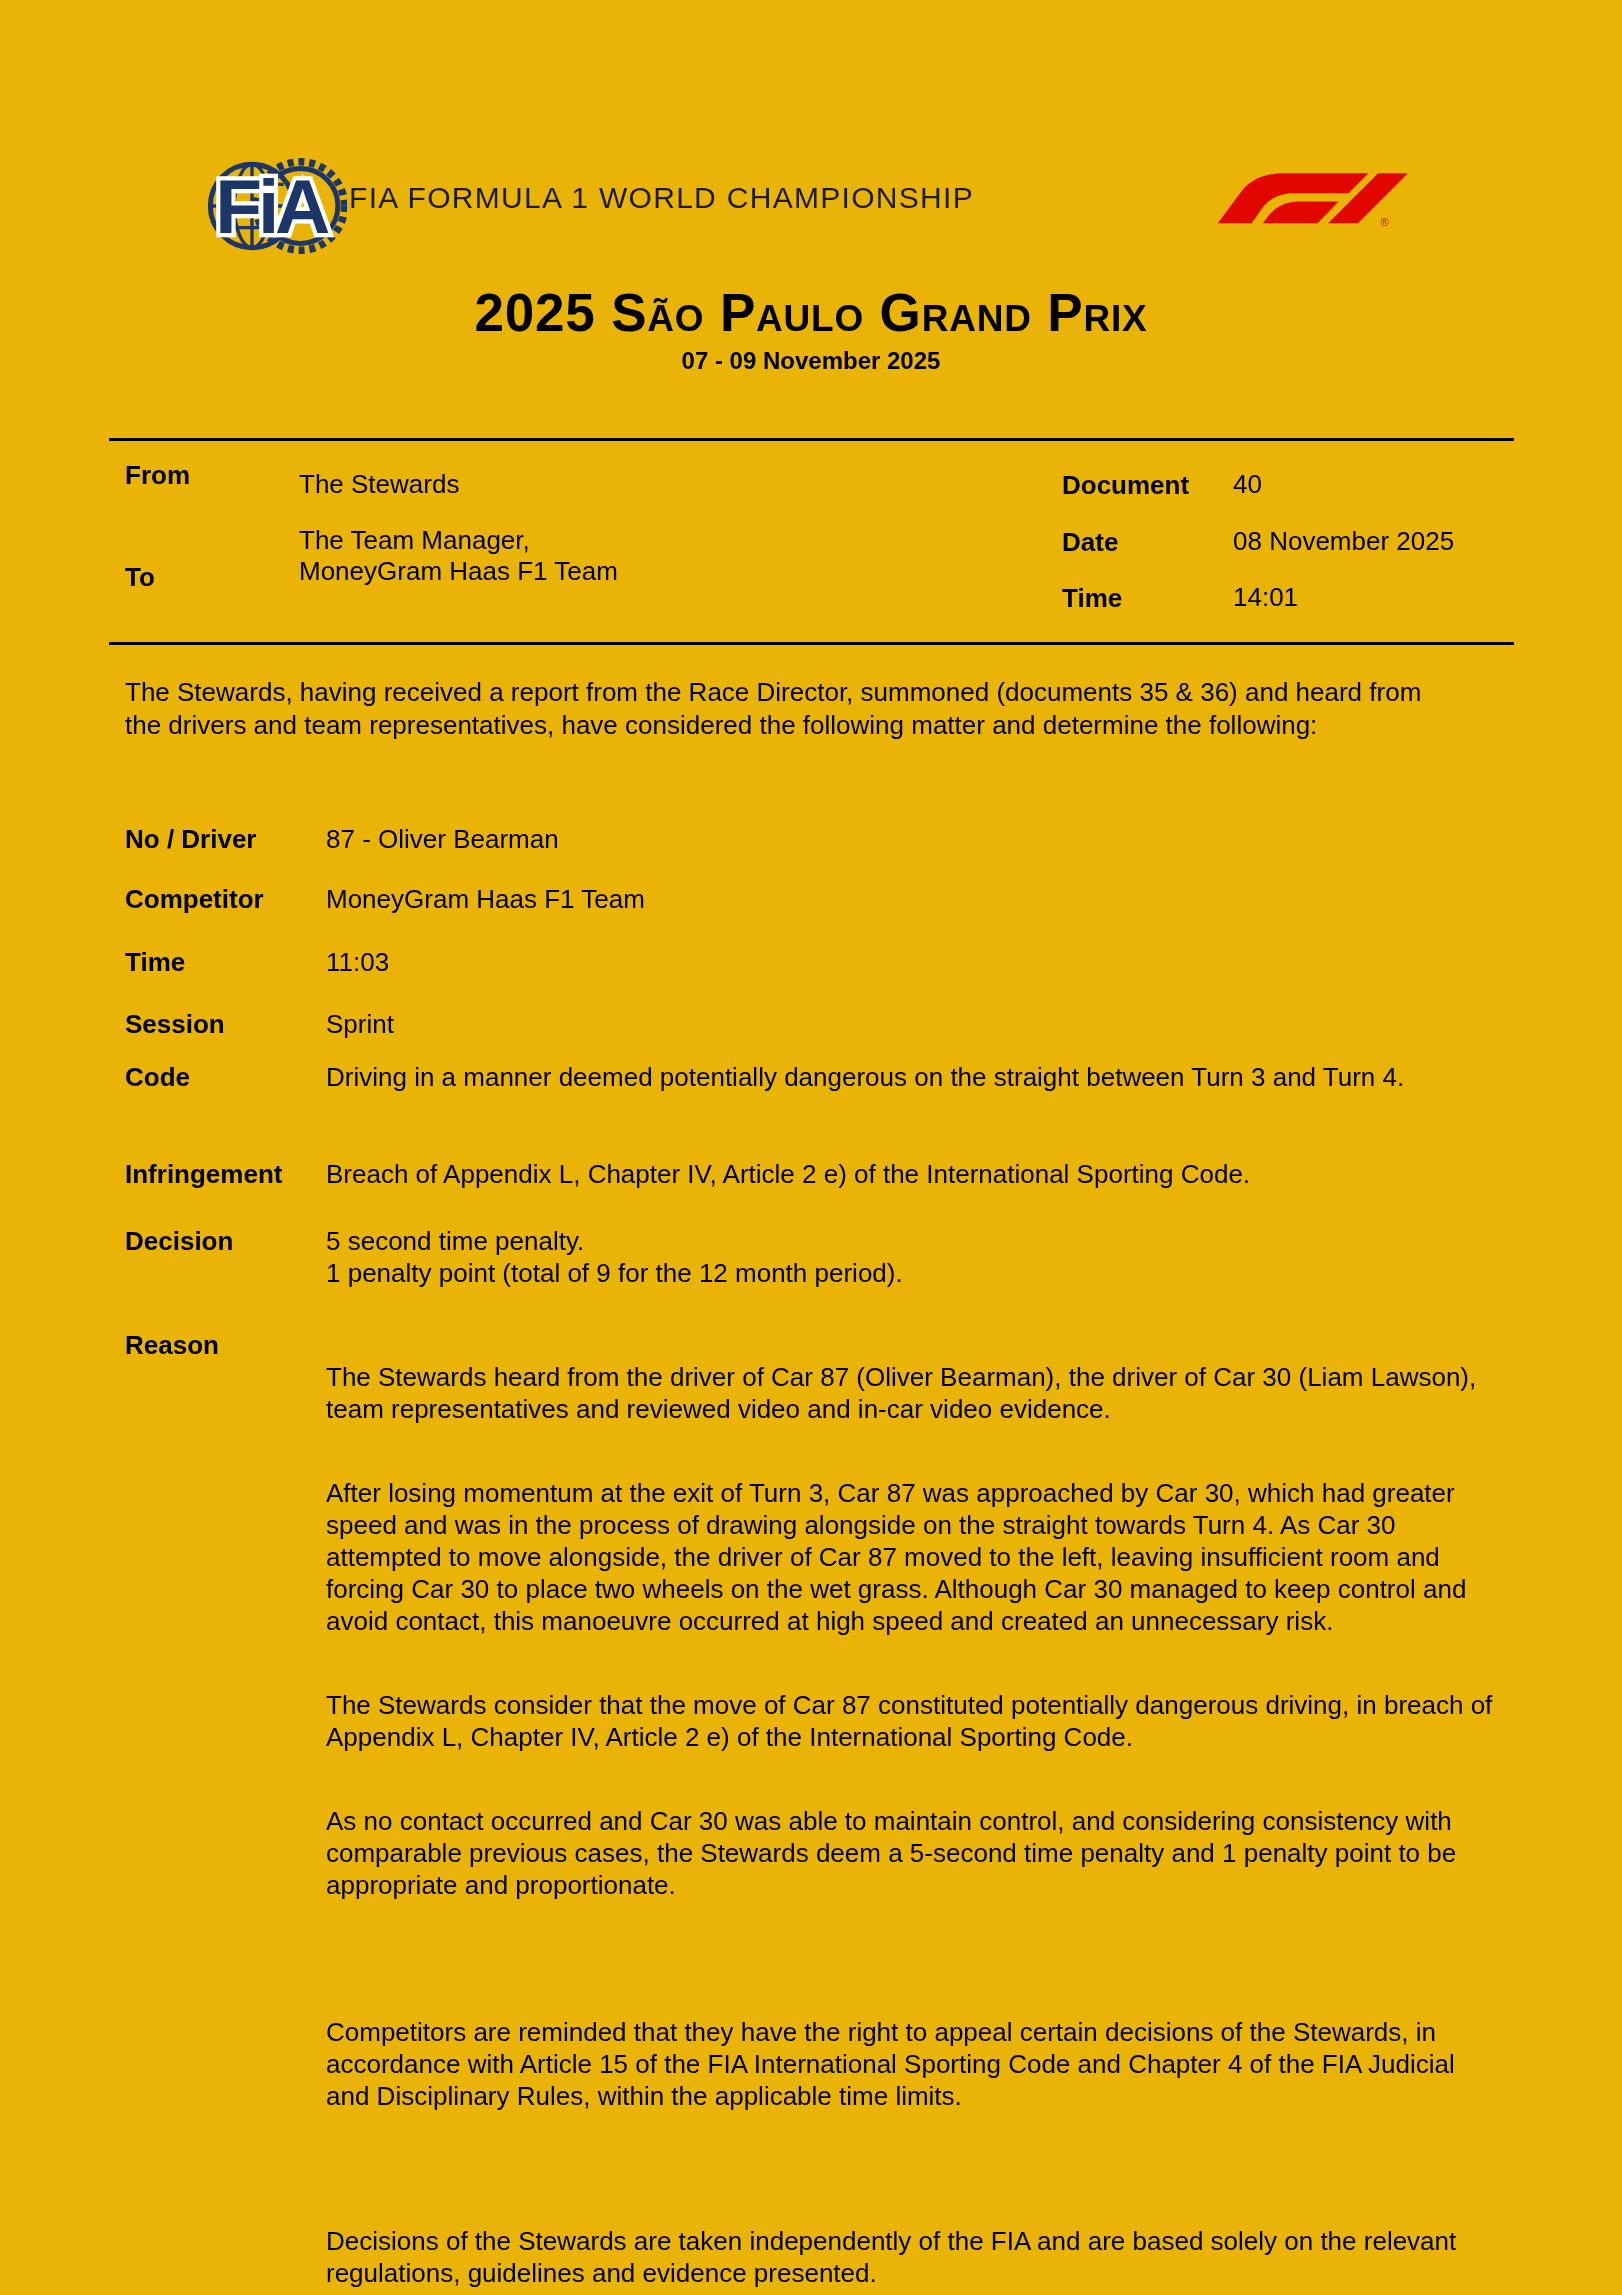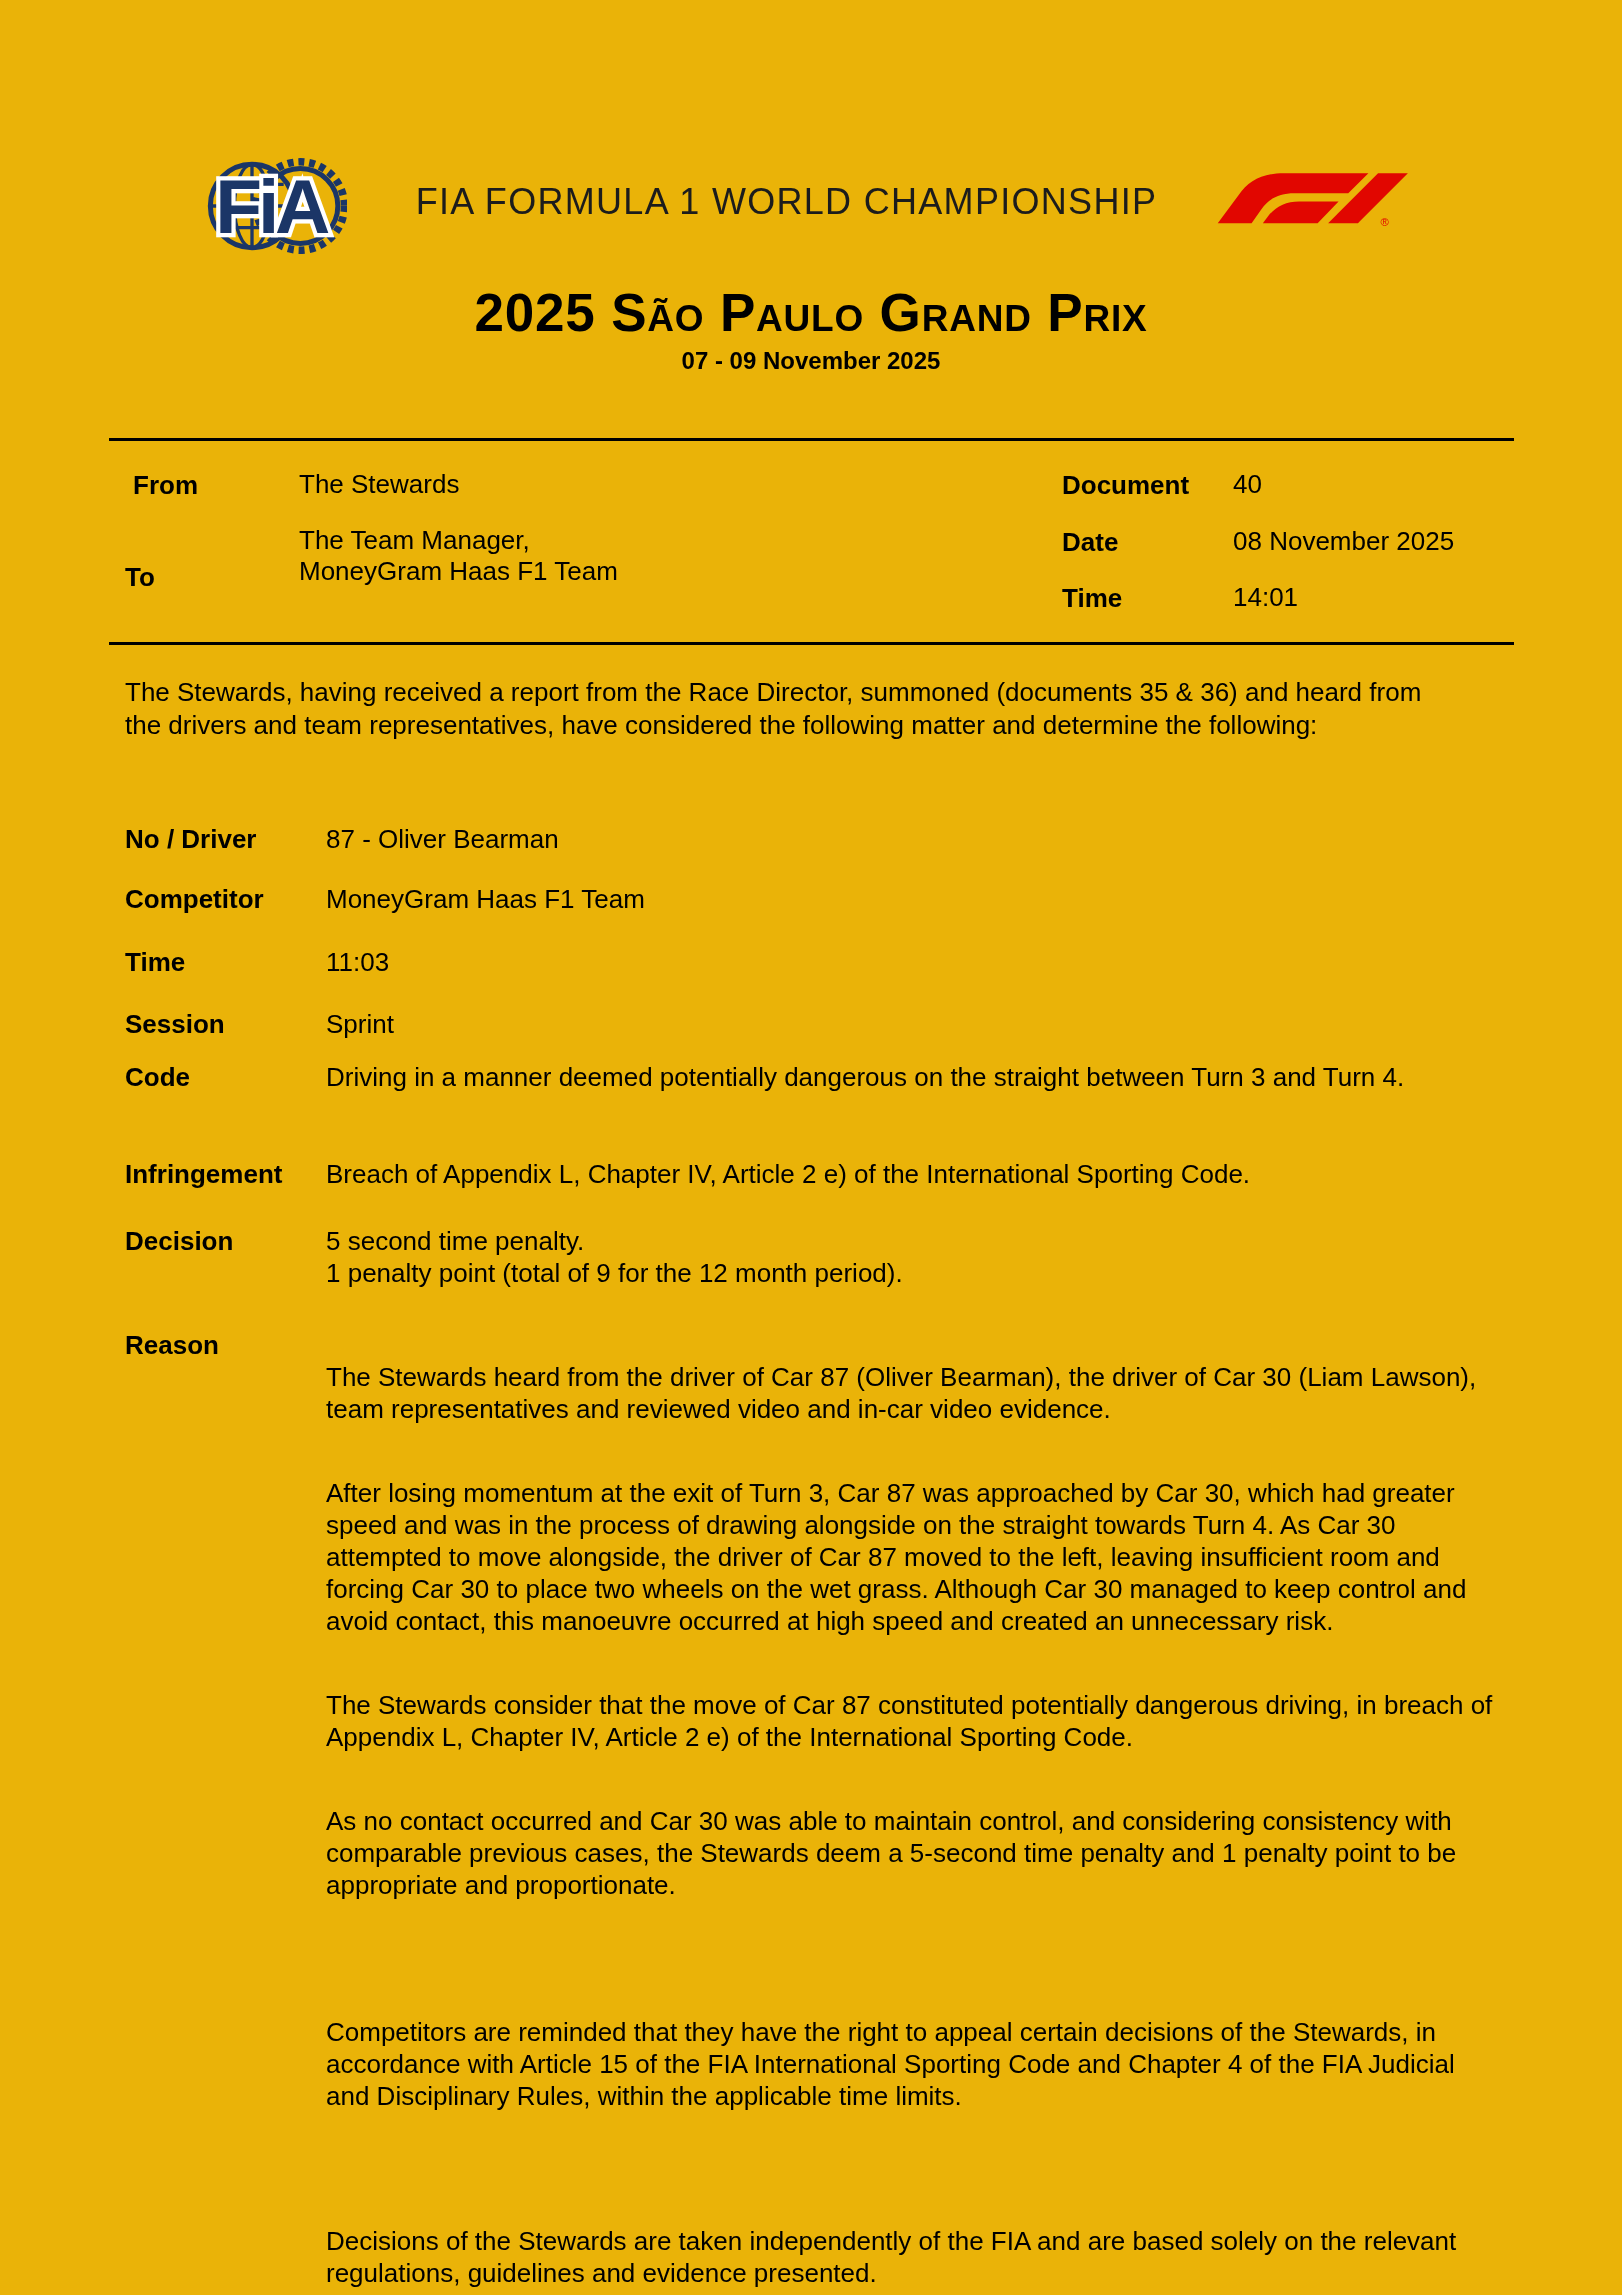--- a/index.html
+++ b/index.html
@@ -8,42 +8,42 @@
     width:1622px;
     height:2295px;
     background:#eab308;
     font-family:"Liberation Sans","DejaVu Sans",sans-serif;
     color:#000;
     overflow:hidden;
   }
   
   .fia-logo{position:absolute;left:207px;top:149px;width:140px;height:114px;}
   .champ{
-    position:absolute;left:340px;top:181px;width:893px;
-    text-align:center;font-size:36px;font-weight:400;letter-spacing:1.3px;
+    position:absolute;left:349px;top:181px;width:893px;
+    text-align:left;font-size:30px;font-weight:400;letter-spacing:1.3px;
     color:#1c1c1c;white-space:nowrap;
   }
   .f1-logo{position:absolute;left:1215px;top:170px;width:194px;height:58px;}
   .title{
     position:absolute;left:0;top:282px;width:100%;margin:0;
     text-align:center;font-size:53px;font-weight:700;
     font-variant:small-caps;letter-spacing:0.8px;
   }
   .dates{
     position:absolute;left:0;top:347px;width:100%;
     text-align:center;font-size:24px;font-weight:700;
   }
   
   .rule{position:absolute;left:109px;width:1405px;height:2.5px;background:#000;}
   .rule-top{top:438px;}
   .rule-bottom{top:642px;}
   .mlbl,.mval{position:absolute;font-size:26px;line-height:32px;}
   .mlbl{font-weight:700;}
   .mval{white-space:pre-line;line-height:31px;}
-  .from-l{left:125px;top:469px;margin-left:8px;}  .from-v{left:299px;top:469px;}
+  .from-l{left:125px;top:459px;}  .from-v{left:299px;top:469px;}
   .to-l{left:125px;top:525px;margin-top:36px;}    .to-v{left:299px;top:525px;}
   .doc-l{left:1062px;top:469px;}  .doc-v{left:1233px;top:469px;}
   .date-l{left:1062px;top:526px;} .date-v{left:1233px;top:526px;}
   .time-l{left:1062px;top:582px;} .time-v{left:1233px;top:582px;}
   
   .intro{
     position:absolute;left:125px;top:676px;width:1303px;margin:0;
     font-size:26px;line-height:33px;
   }
   .clbl{position:absolute;left:125px;width:199px;font-size:26px;line-height:32px;font-weight:700;}

